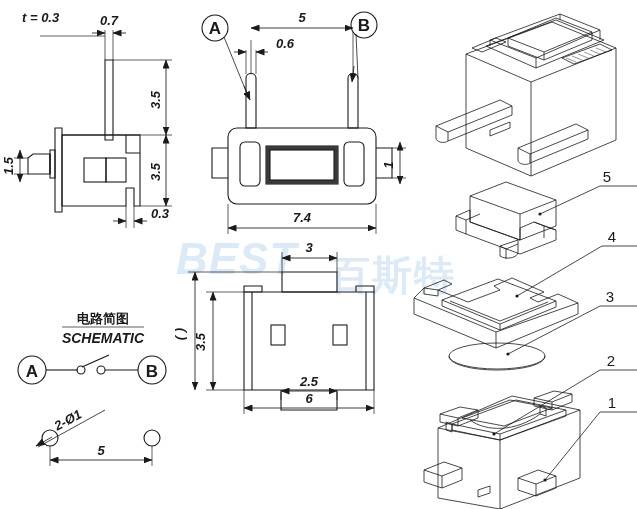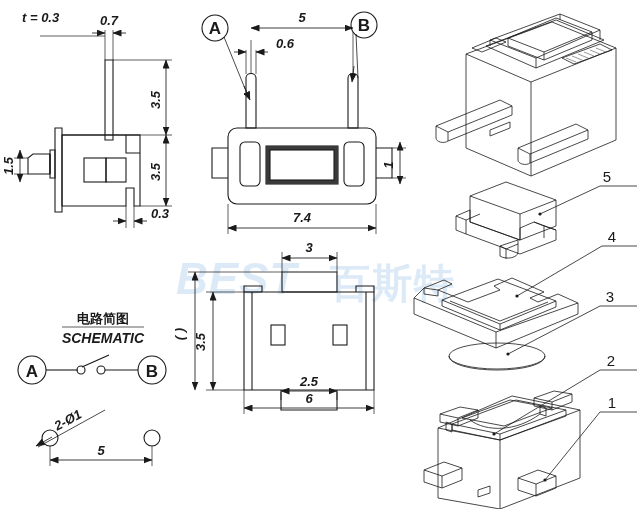--- a/index.html
+++ b/index.html
@@ -21,32 +21,31 @@
     top: 0;
   }
   .wm {
     position: absolute;
     pointer-events: none;
     user-select: none;
     font-family: "Liberation Sans", sans-serif;
     font-weight: bold;
     color: #dceaf7;
     white-space: nowrap;
-    margin-top: 20px;
   }
   #watermark-latin {
     left: 176px;
     top: 234px;
     font-size: 44px;
     letter-spacing: 1px;
     font-style: italic;
   }
   #watermark-cjk {
     left: 330px;
-    top: 236px;
+    top: 248px;
     font-size: 40px;
     letter-spacing: 2px;
   }
 </style>
 </head>
 <body>
 
 <div id="sheet">
 
   <div class="wm" id="watermark-latin">BEST</div>

